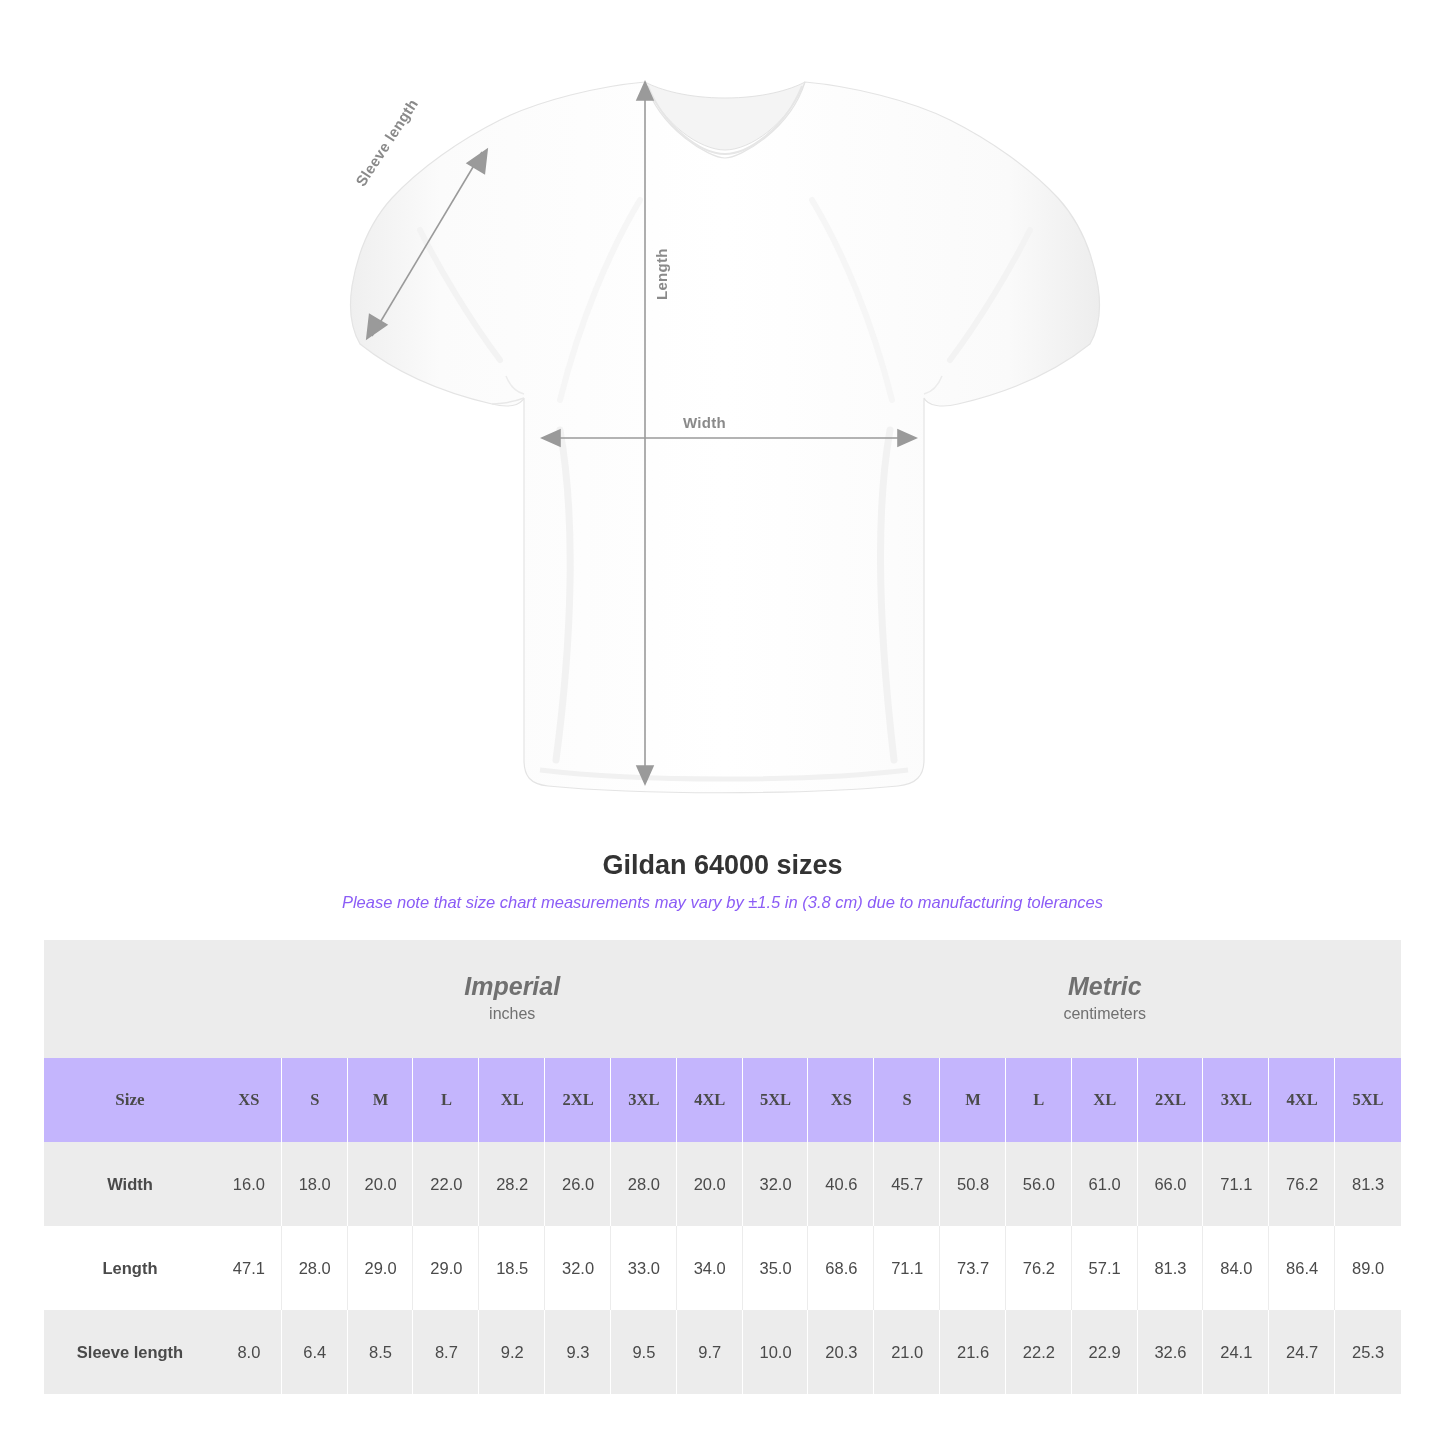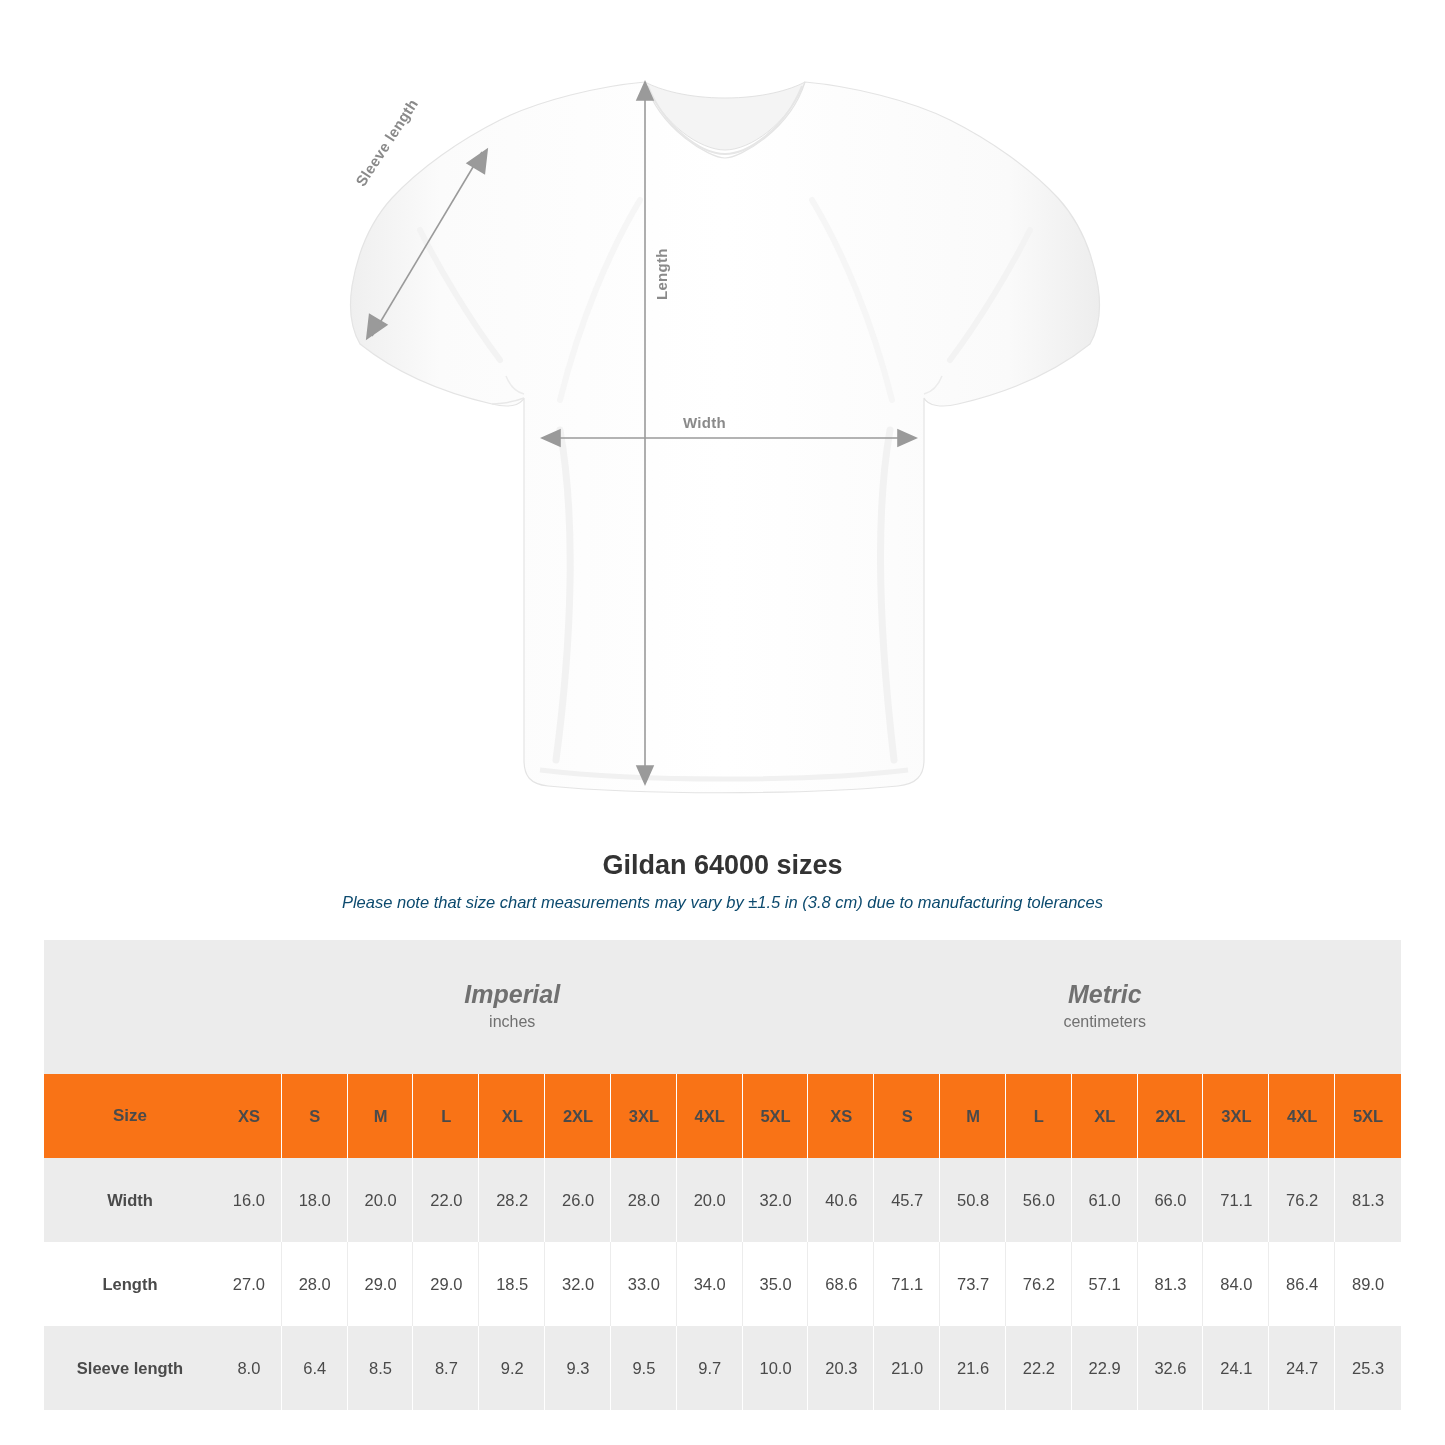--- a/index.html
+++ b/index.html
@@ -64,21 +64,21 @@
   }
   .chart-title {
     font-size: 27px;
     font-weight: bold;
     color: #333333;
     margin: 6px 0 12px 0;
   }
   .chart-note {
     font-size: 16.5px;
     font-style: italic;
-    color: #0c4a6e;
+    color: #8b5cf6;
     margin: 0;
   }
 
   
   .table-wrap {
     margin-top: 28px;
     padding: 0 44px;
     box-sizing: border-box;
     width: 1445px;
   }
@@ -91,40 +91,41 @@
   table.size-table th {
     text-align: center;
     vertical-align: middle;
     font-size: 16.5px;
     color: #4a4a4a;
     padding: 0;
     border: none;
   }
   .unit-row td {
     background: #ececec;
-    height: 134px;
+    height: 118px;
   }
   .unit-name {
     font-size: 25px;
     font-style: italic;
     font-weight: bold;
     color: #707070;
     line-height: 1.15;
   }
   .unit-sub {
     font-size: 16px;
     color: #707070;
     line-height: 1.6;
   }
   .head-row td {
-    background: #f97316;
+    background: #c4b5fd;
     height: 84px;
     font-size: 17px;
     font-weight: bold;
     color: #4a4a4a;
+    font-family: Liberation Serif, serif;
   }
   .head-row td.rowhead {
     font-size: 17px;
     font-weight: bold;
   }
   .data-row td {
     height: 84px;
     font-size: 17px;
   }
   .data-row.shade td {
@@ -298,21 +299,21 @@
           <td class="vsep">56.0</td>
           <td class="vsep">61.0</td>
           <td class="vsep">66.0</td>
           <td class="vsep">71.1</td>
           <td class="vsep">76.2</td>
           <td>81.3</td>
         </tr>
 
         <tr class="data-row plain">
           <td class="rowhead">Length</td>
-          <td class="vsep">27.0</td>
+          <td class="vsep">47.1</td>
           <td class="vsep">28.0</td>
           <td class="vsep">29.0</td>
           <td class="vsep">29.0</td>
           <td class="vsep">18.5</td>
           <td class="vsep">32.0</td>
           <td class="vsep">33.0</td>
           <td class="vsep">34.0</td>
           <td class="vsep">35.0</td>
           <td class="vsep">68.6</td>
           <td class="vsep">71.1</td>

